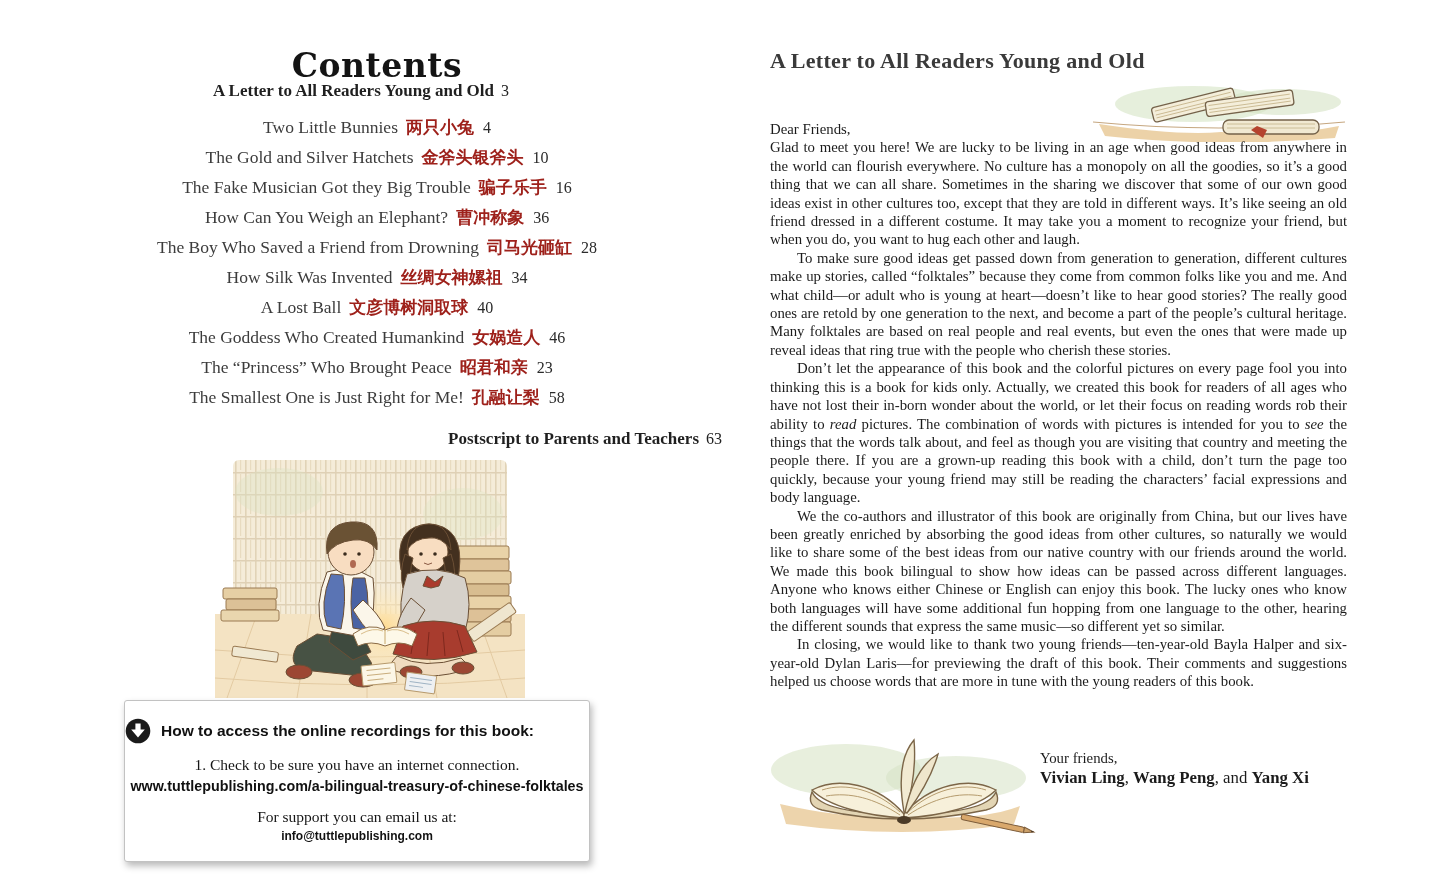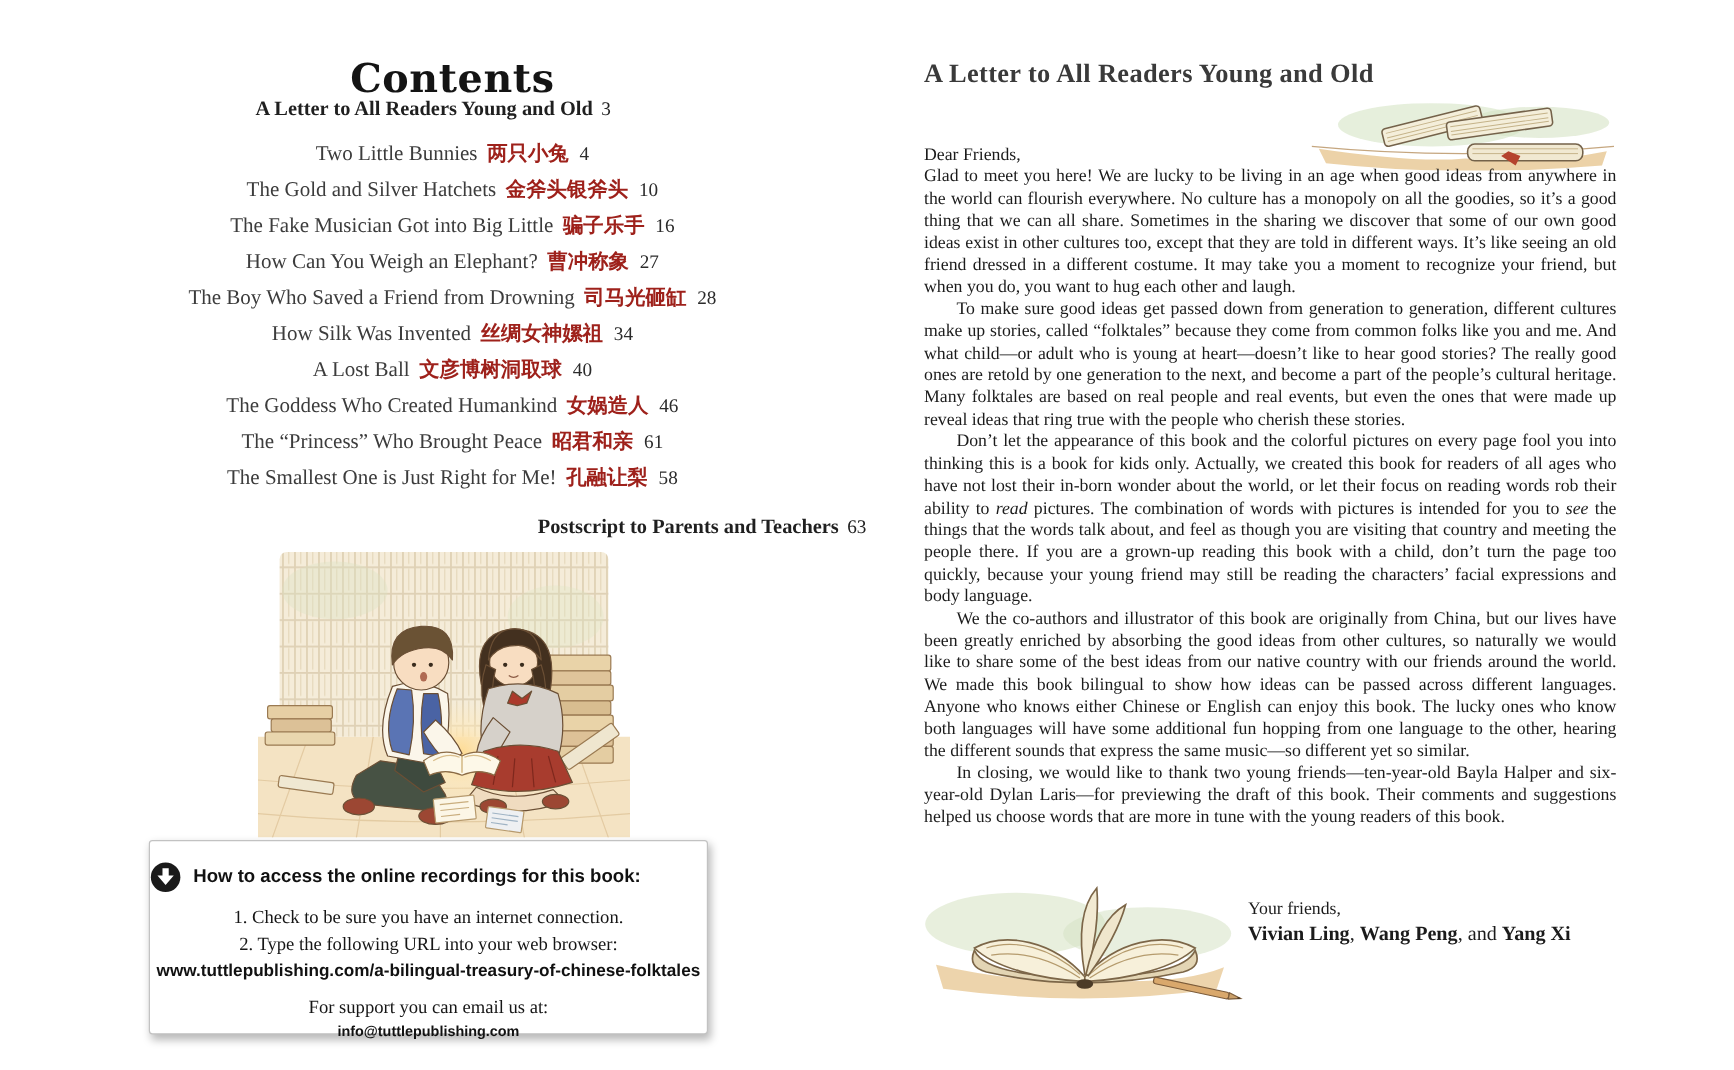--- a/index.html
+++ b/index.html
@@ -68,28 +68,28 @@
           <span class="toc-en">Two Little Bunnies</span>
           <span class="toc-zh">两只小兔</span>
           <span class="toc-pg">4</span>
         </div>
         <div class="toc-row">
           <span class="toc-en">The Gold and Silver Hatchets</span>
           <span class="toc-zh">金斧头银斧头</span>
           <span class="toc-pg">10</span>
         </div>
         <div class="toc-row">
-          <span class="toc-en">The Fake Musician Got into Big Little</span>
+          <span class="toc-en">The Fake Musician Got they Big Trouble</span>
           <span class="toc-zh">骗子乐手</span>
           <span class="toc-pg">16</span>
         </div>
         <div class="toc-row">
           <span class="toc-en">How Can You Weigh an Elephant?</span>
           <span class="toc-zh">曹冲称象</span>
-          <span class="toc-pg">27</span>
+          <span class="toc-pg">36</span>
         </div>
         <div class="toc-row">
           <span class="toc-en">The Boy Who Saved a Friend from Drowning</span>
           <span class="toc-zh">司马光砸缸</span>
           <span class="toc-pg">28</span>
         </div>
         <div class="toc-row">
           <span class="toc-en">How Silk Was Invented</span>
           <span class="toc-zh">丝绸女神嫘祖</span>
           <span class="toc-pg">34</span>
@@ -100,21 +100,21 @@
           <span class="toc-pg">40</span>
         </div>
         <div class="toc-row">
           <span class="toc-en">The Goddess Who Created Humankind</span>
           <span class="toc-zh">女娲造人</span>
           <span class="toc-pg">46</span>
         </div>
         <div class="toc-row">
           <span class="toc-en">The “Princess” Who Brought Peace</span>
           <span class="toc-zh">昭君和亲</span>
-          <span class="toc-pg">61</span>
+          <span class="toc-pg">23</span>
         </div>
         <div class="toc-row">
           <span class="toc-en">The Smallest One is Just Right for Me!</span>
           <span class="toc-zh">孔融让梨</span>
           <span class="toc-pg">58</span>
         </div>
       </div>
 
     <div class="toc-back">
       <span>Postscript to Parents and Teachers</span><span class="pg">63</span>
@@ -233,21 +233,20 @@
     <div class="info-box">
       <div class="info-head">
         <svg width="26" height="26" viewBox="0 0 26 26">
           <circle cx="13" cy="13" r="12.3" fill="#1a1a1a"></circle>
           <path d="M10.4 5.5 h5.2 v6 h4.2 L13 19.6 6.2 11.5 h4.2 z" fill="#ffffff"></path>
         </svg>
         <span>How to access the online recordings for this book:</span>
       </div>
       <div class="info-steps">
         <div>1. Check to be sure you have an internet connection.</div>
-        <div>2. Type the following URL into your web browser:</div>
       </div>
       <div class="info-url">www.tuttlepublishing.com/a-bilingual-treasury-of-chinese-folktales</div>
       <div class="info-support">For support you can email us at:</div>
       <div class="info-email">info@tuttlepublishing.com</div>
     </div>
   </section>
 
   <section>
     <h2 class="letter-title">A Letter to All Readers Young and Old</h2>
 

